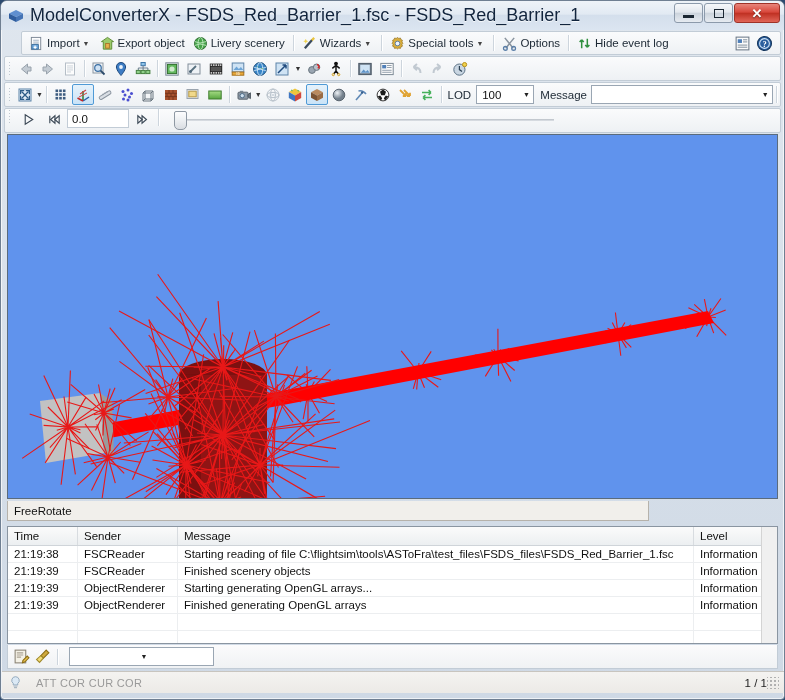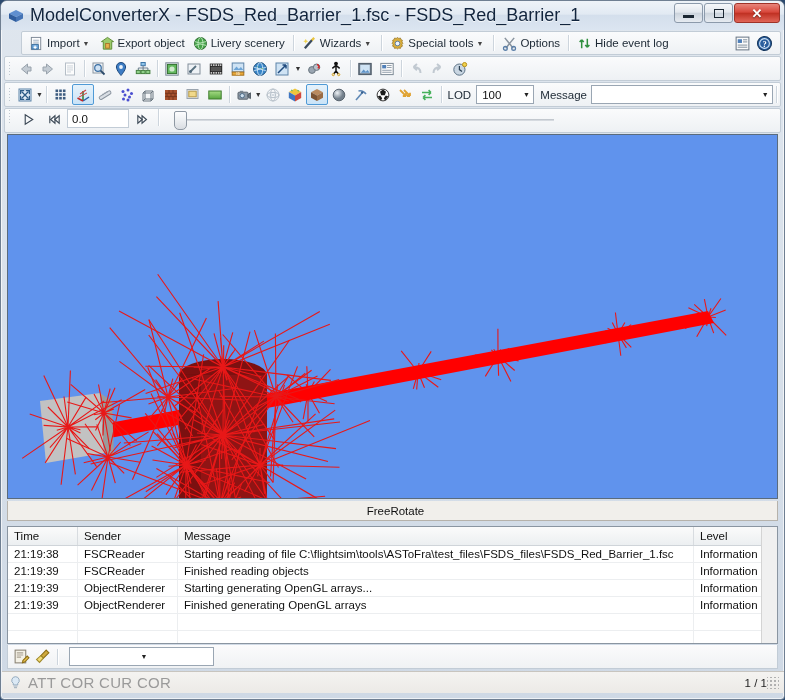--- a/index.html
+++ b/index.html
@@ -126,24 +126,24 @@
 
   
   #viewport {
     position:absolute; left:6px; top:133px; width:771px; height:365px;
     background:#6093ed; border:1px solid #5a6b7d; overflow:hidden;
   }
   #vpcanvas { position:absolute; left:0; top:0; }
 
   
   #moderow {
-    position:absolute; left:6px; top:500px; width:771px; height:20px;
+    position:absolute; left:6px; top:500px; width:642px; height:20px;
     background:#f1efeb; border:1px solid #b6b2ab; border-top:none;
     display:flex; align-items:center; padding-left:6px;
-    font-size:11.5px; color:#111;justify-content:center;
+    font-size:11.5px; color:#111;
   }
 
   
   #loggrid {
     position:absolute; left:6px; top:525px; width:771px; height:118px;
     background:#fff; border:1px solid #8a95a1; overflow:hidden;
   }
   .lgscroll { position:absolute; right:0; top:0; width:16px; height:100%;
      background:#f0f0f0; border-left:1px solid #d4d4d4; }
   .lghead { display:flex; height:19px; background:linear-gradient(to bottom,#fbfbfb,#eceff1);
@@ -165,21 +165,21 @@
   }
   #anycombo { width:145px; margin-left:5px; height:19px;flex-direction:column; }
 
   
   #statusbar {
     position:absolute; left:1px; top:670px; width:783px; height:22px;
     background:linear-gradient(to bottom,#f4f3f1,#eceae6);
     border-top:1px solid #c8c5bf;
     display:flex; align-items:center; padding-left:6px;
   }
-  #statusbar .stxt { font-size:15px; color:#9a9a9a; margin-left:5px; letter-spacing:.3px; }
+  #statusbar .stxt { font-size:11px; color:#9a9a9a; margin-left:13px; letter-spacing:.3px; }
   #statusbar .right { margin-left:auto; display:flex; align-items:center; padding-right:6px; }
   #statusbar .pagecnt { font-size:11.5px; color:#222; }
   .resizegrip { width:12px; height:12px;
      background-image: radial-gradient(#a9a9a9 40%, transparent 41%);
      background-size: 4px 4px; background-position: 2px 2px; opacity:.9; }
 </style>
 </head>
 <body>
 
 <div id="window">
@@ -746,21 +746,21 @@
     <div class="lgrow">
       <div class="cc cw-time">21:19:38</div>
       <div class="cc cw-sender">FSCReader</div>
       <div class="cc cw-msg">Starting reading of file C:\flightsim\tools\ASToFra\test_files\FSDS_files\FSDS_Red_Barrier_1.fsc</div>
       <div class="cc cw-level">Information</div>
       <div class="cc cw-extra"></div>
     </div>
     <div class="lgrow">
       <div class="cc cw-time">21:19:39</div>
       <div class="cc cw-sender">FSCReader</div>
-      <div class="cc cw-msg">Finished reading objects</div>
+      <div class="cc cw-msg">Finished scenery objects</div>
       <div class="cc cw-level">Information</div>
       <div class="cc cw-extra"></div>
     </div>
     <div class="lgrow">
       <div class="cc cw-time">21:19:39</div>
       <div class="cc cw-sender">ObjectRenderer</div>
       <div class="cc cw-msg">Starting generating OpenGL arrays...</div>
       <div class="cc cw-level">Information</div>
       <div class="cc cw-extra"></div>
     </div>

